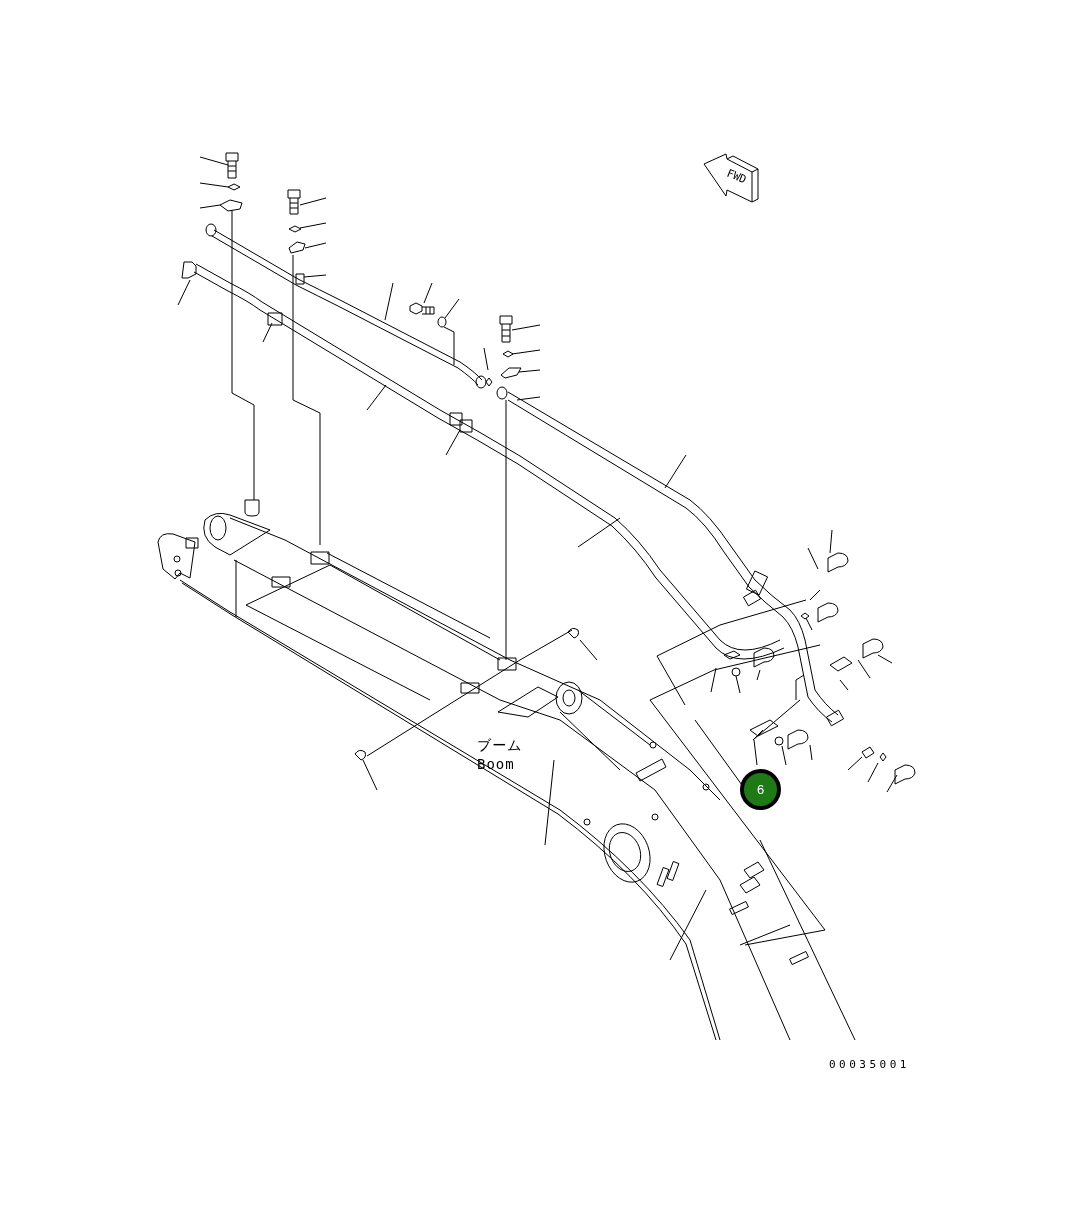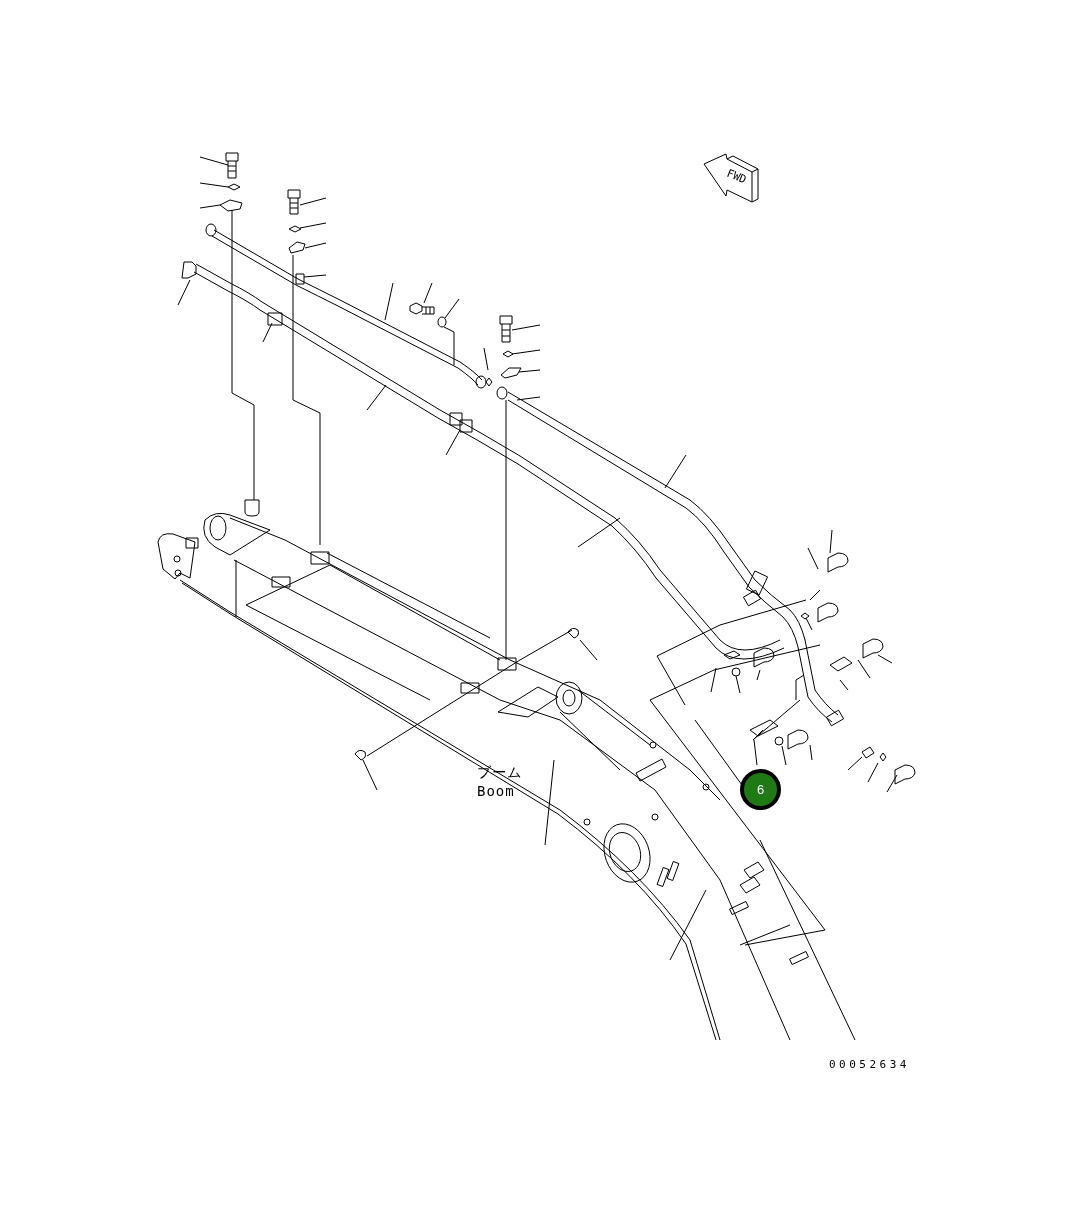--- a/index.html
+++ b/index.html
@@ -1,18 +1,18 @@
 <!DOCTYPE html>
 <html><head>
 <meta charset="utf-8">
 <style>
   html,body{margin:0;padding:0;background:#ffffff;}
   body{width:1069px;height:1220px;position:relative;overflow:hidden;font-family:"DejaVu Sans Mono", monospace;}
   #canvas{position:absolute;left:0;top:0;width:1069px;height:1220px;}
-  .boom-label{position:absolute;left:477px;top:736px;font-family:"DejaVu Sans Mono", monospace;font-size:14px;line-height:19px;color:#000;letter-spacing:1px;margin-top:27px;}
+  .boom-label{position:absolute;left:477px;top:736px;font-family:"DejaVu Sans Mono", monospace;font-size:14px;line-height:19px;color:#000;letter-spacing:1px;}
   .drawing-no{position:absolute;left:829px;top:1058px;font-family:"DejaVu Sans Mono", monospace;font-size:11px;letter-spacing:3.5px;color:#000;}
   .callout{position:absolute;left:744px;top:773px;width:33px;height:33px;border-radius:50%;background:#1f7a16;border:4px solid #000;box-sizing:content-box;color:#fff;font-family:"Liberation Sans", sans-serif;font-size:13px;display:flex;align-items:center;justify-content:center;cursor:pointer;margin-left:-4px;margin-top:-4px;}
   .fwd{position:absolute;left:700px;top:150px;width:62px;height:62px;}
   svg line, svg path, svg polyline, svg rect, svg ellipse, svg circle, svg polygon{vector-effect:non-scaling-stroke;}
 </style>
 </head>
 <body>
 
 <svg id="canvas" viewBox="0 0 1069 1220" xmlns="http://www.w3.org/2000/svg" fill="none" stroke="#000" stroke-width="1">
 
@@ -209,13 +209,13 @@
 
 <div class="boom-label">
   <div>ブーム</div>
   <div>Boom</div>
 </div>
 
 <div class="callout">
   <span>6</span>
 </div>
 
-<div class="drawing-no">00052634</div>
+<div class="drawing-no">00035001</div>
 
 </body></html>

